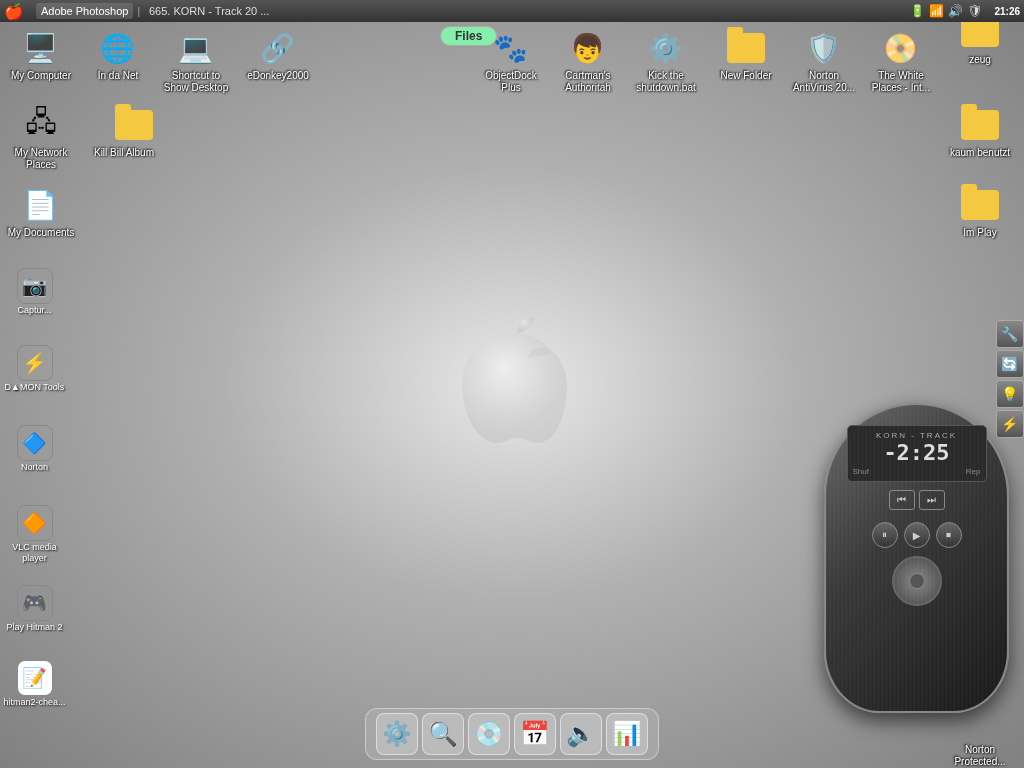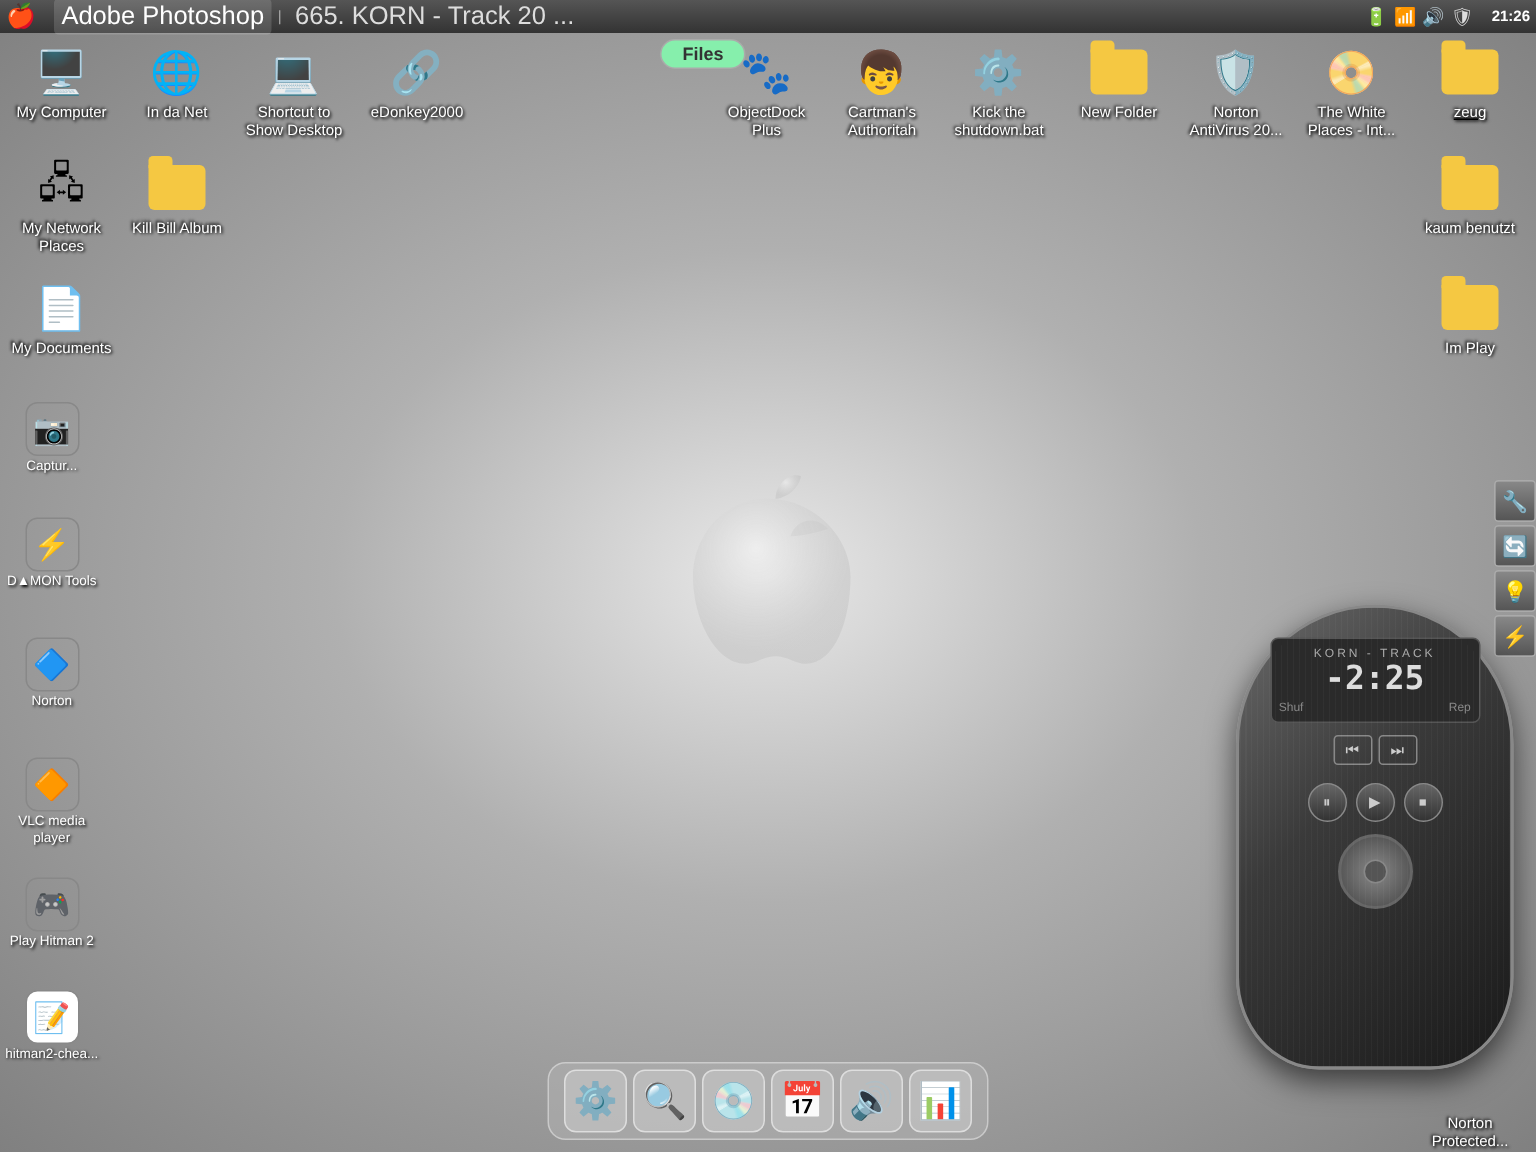--- a/index.html
+++ b/index.html
@@ -25,21 +25,21 @@
       padding: 0 4px;
     }
     .taskbar-top .apple-menu {
       color: #fff;
       font-size: 16px;
       margin-right: 8px;
       cursor: pointer;
     }
     .taskbar-top .task-item {
       color: #ddd;
-      font-size: 17px;
+      font-size: 11px;
       margin: 0 4px;
       padding: 2px 5px;
       cursor: pointer;
       white-space: nowrap;
     }
     .taskbar-top .task-item.active {
       background: rgba(255,255,255,0.15);
       border-radius: 3px;
       color: #fff;
     }
@@ -328,33 +328,33 @@
 <div class="desktop-icon" style="top:28px; left:788px;">
   <div class="icon-img">🛡️</div>
   <span class="icon-label">Norton AntiVirus 20...</span>
 </div>
 
 <div class="desktop-icon" style="top:28px; left:865px;">
   <div class="icon-img">📀</div>
   <span class="icon-label">The White Places - Int...</span>
 </div>
 
-<div class="desktop-icon" style="top:28px; left:944px;text-decoration:underline;">
+<div class="desktop-icon" style="top:12px; left:944px;">
   <div class="icon-img">
     <div class="folder-icon"></div>
   </div>
   <span class="icon-label">zeug</span>
 </div>
 
 <div class="desktop-icon" style="top:105px; left:5px;">
   <div class="icon-img">🖧</div>
   <span class="icon-label">My Network Places</span>
 </div>
 
-<div class="desktop-icon" style="top:105px; left:82px;">
+<div class="desktop-icon" style="top:105px; left:82px;align-items:flex-end;">
   <div class="icon-img">
     <div class="folder-icon"></div>
   </div>
   <span class="icon-label">Kill Bill Album</span>
 </div>
 
 <div class="desktop-icon" style="top:105px; left:944px;">
   <div class="icon-img">
     <div class="folder-icon"></div>
   </div>

